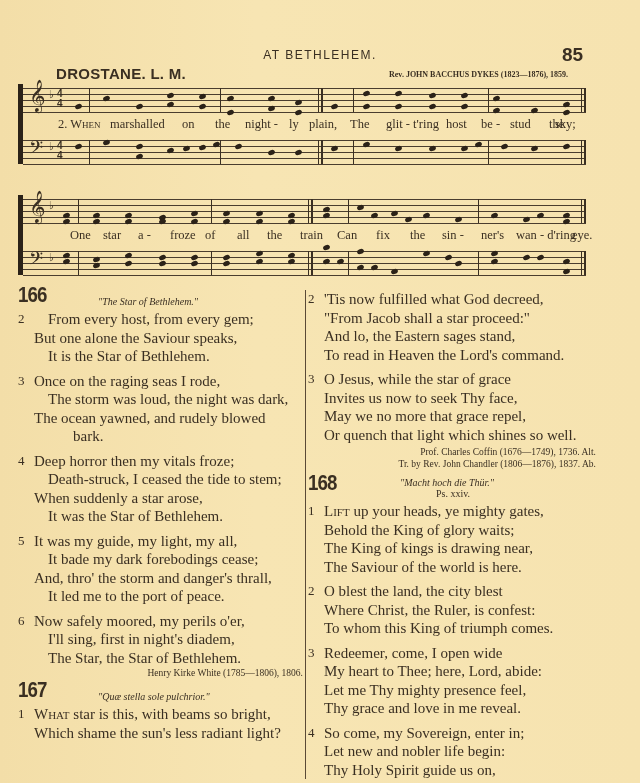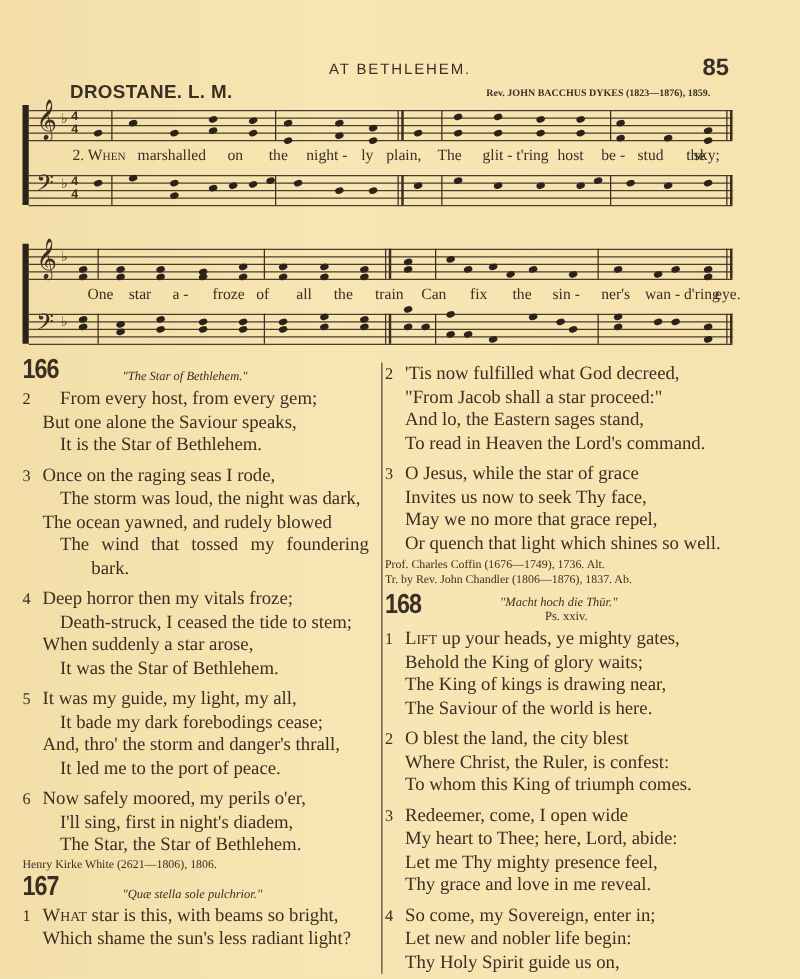--- a/index.html
+++ b/index.html
@@ -49,21 +49,21 @@
   .hymn-num { position:absolute; left:0; top:-4px; font-size:22px; font-family:"Liberation Sans", sans-serif; font-weight:bold; letter-spacing:-1px; transform:scaleX(0.85); transform-origin:left; }
   .hymn-sub { position:absolute; left:80px; top:3px; font-size:10px; font-style:italic; }
   .hymn-sub2 { position:absolute; left:98px; top:14px; font-size:10px; }
   .stanza { margin-bottom:6px; position:relative; }
   .stanza .vnum { position:absolute; left:0; top:0; font-size:13px; }
   .stanza .ln { white-space:nowrap; }
   .ln.l1, .ln.l3 { padding-left:16px; }
   .ln.l2, .ln.l4 { padding-left:30px; }
   .ln.l5 { padding-left:55px; }
   .right .ln.l1, .right .ln.l2, .right .ln.l3, .right .ln.l4 { padding-left:16px; }
-  .credit { font-size:9.5px; line-height:12px; white-space:nowrap; }
+  .credit { font-size:9.5px; line-height:12px; text-align:right; white-space:nowrap; }
   .sc { font-variant:small-caps; }
 </style>
 </head>
 <body>
 
 <div class="page">
 
   <div class="running-head">AT BETHLEHEM.</div>
   <div class="page-number">85</div>
 
@@ -291,21 +291,20 @@
         <span class="vnum">2</span>
         <div class="ln l2">From every host, from every gem;</div>
         <div class="ln l3">But one alone the Saviour speaks,</div>
         <div class="ln l4">It is the Star of Bethlehem.</div>
       </div>
       <div class="stanza">
         <span class="vnum">3</span>
         <div class="ln l1">Once on the raging seas I rode,</div>
         <div class="ln l2">The storm was loud, the night was dark,</div>
         <div class="ln l3">The ocean yawned, and rudely blowed</div>
-        <div class="ln l4" style="word-spacing:6px">The wind that tossed my foundering</div>
         <div class="ln l5">bark.</div>
       </div>
       <div class="stanza">
         <span class="vnum">4</span>
         <div class="ln l1">Deep horror then my vitals froze;</div>
         <div class="ln l2">Death-struck, I ceased the tide to stem;</div>
         <div class="ln l3">When suddenly a star arose,</div>
         <div class="ln l4">It was the Star of Bethlehem.</div>
       </div>
       <div class="stanza">
@@ -314,21 +313,21 @@
         <div class="ln l2">It bade my dark forebodings cease;</div>
         <div class="ln l3">And, thro' the storm and danger's thrall,</div>
         <div class="ln l4">It led me to the port of peace.</div>
       </div>
       <div class="stanza" style="margin-bottom:0">
         <span class="vnum">6</span>
         <div class="ln l1">Now safely moored, my perils o'er,</div>
         <div class="ln l2">I'll sing, first in night's diadem,</div>
         <div class="ln l4">The Star, the Star of Bethlehem.</div>
       </div>
-      <div class="credit">Henry Kirke White (2621—1806), 1806.</div>
+      <div class="credit">Henry Kirke White (1785—1806), 1806.</div>
     </div>
 
     <div class="hymn" style="margin-top:6px">
       <div class="hymn-header">
         <span class="hymn-num">167</span>
         <span class="hymn-sub">"Quæ stella sole pulchrior."</span>
       </div>
       <div class="stanza">
         <span class="vnum">1</span>
         <div class="ln l1"><span class="sc">What</span><span> star is this, with beams so bright,</span></div>

